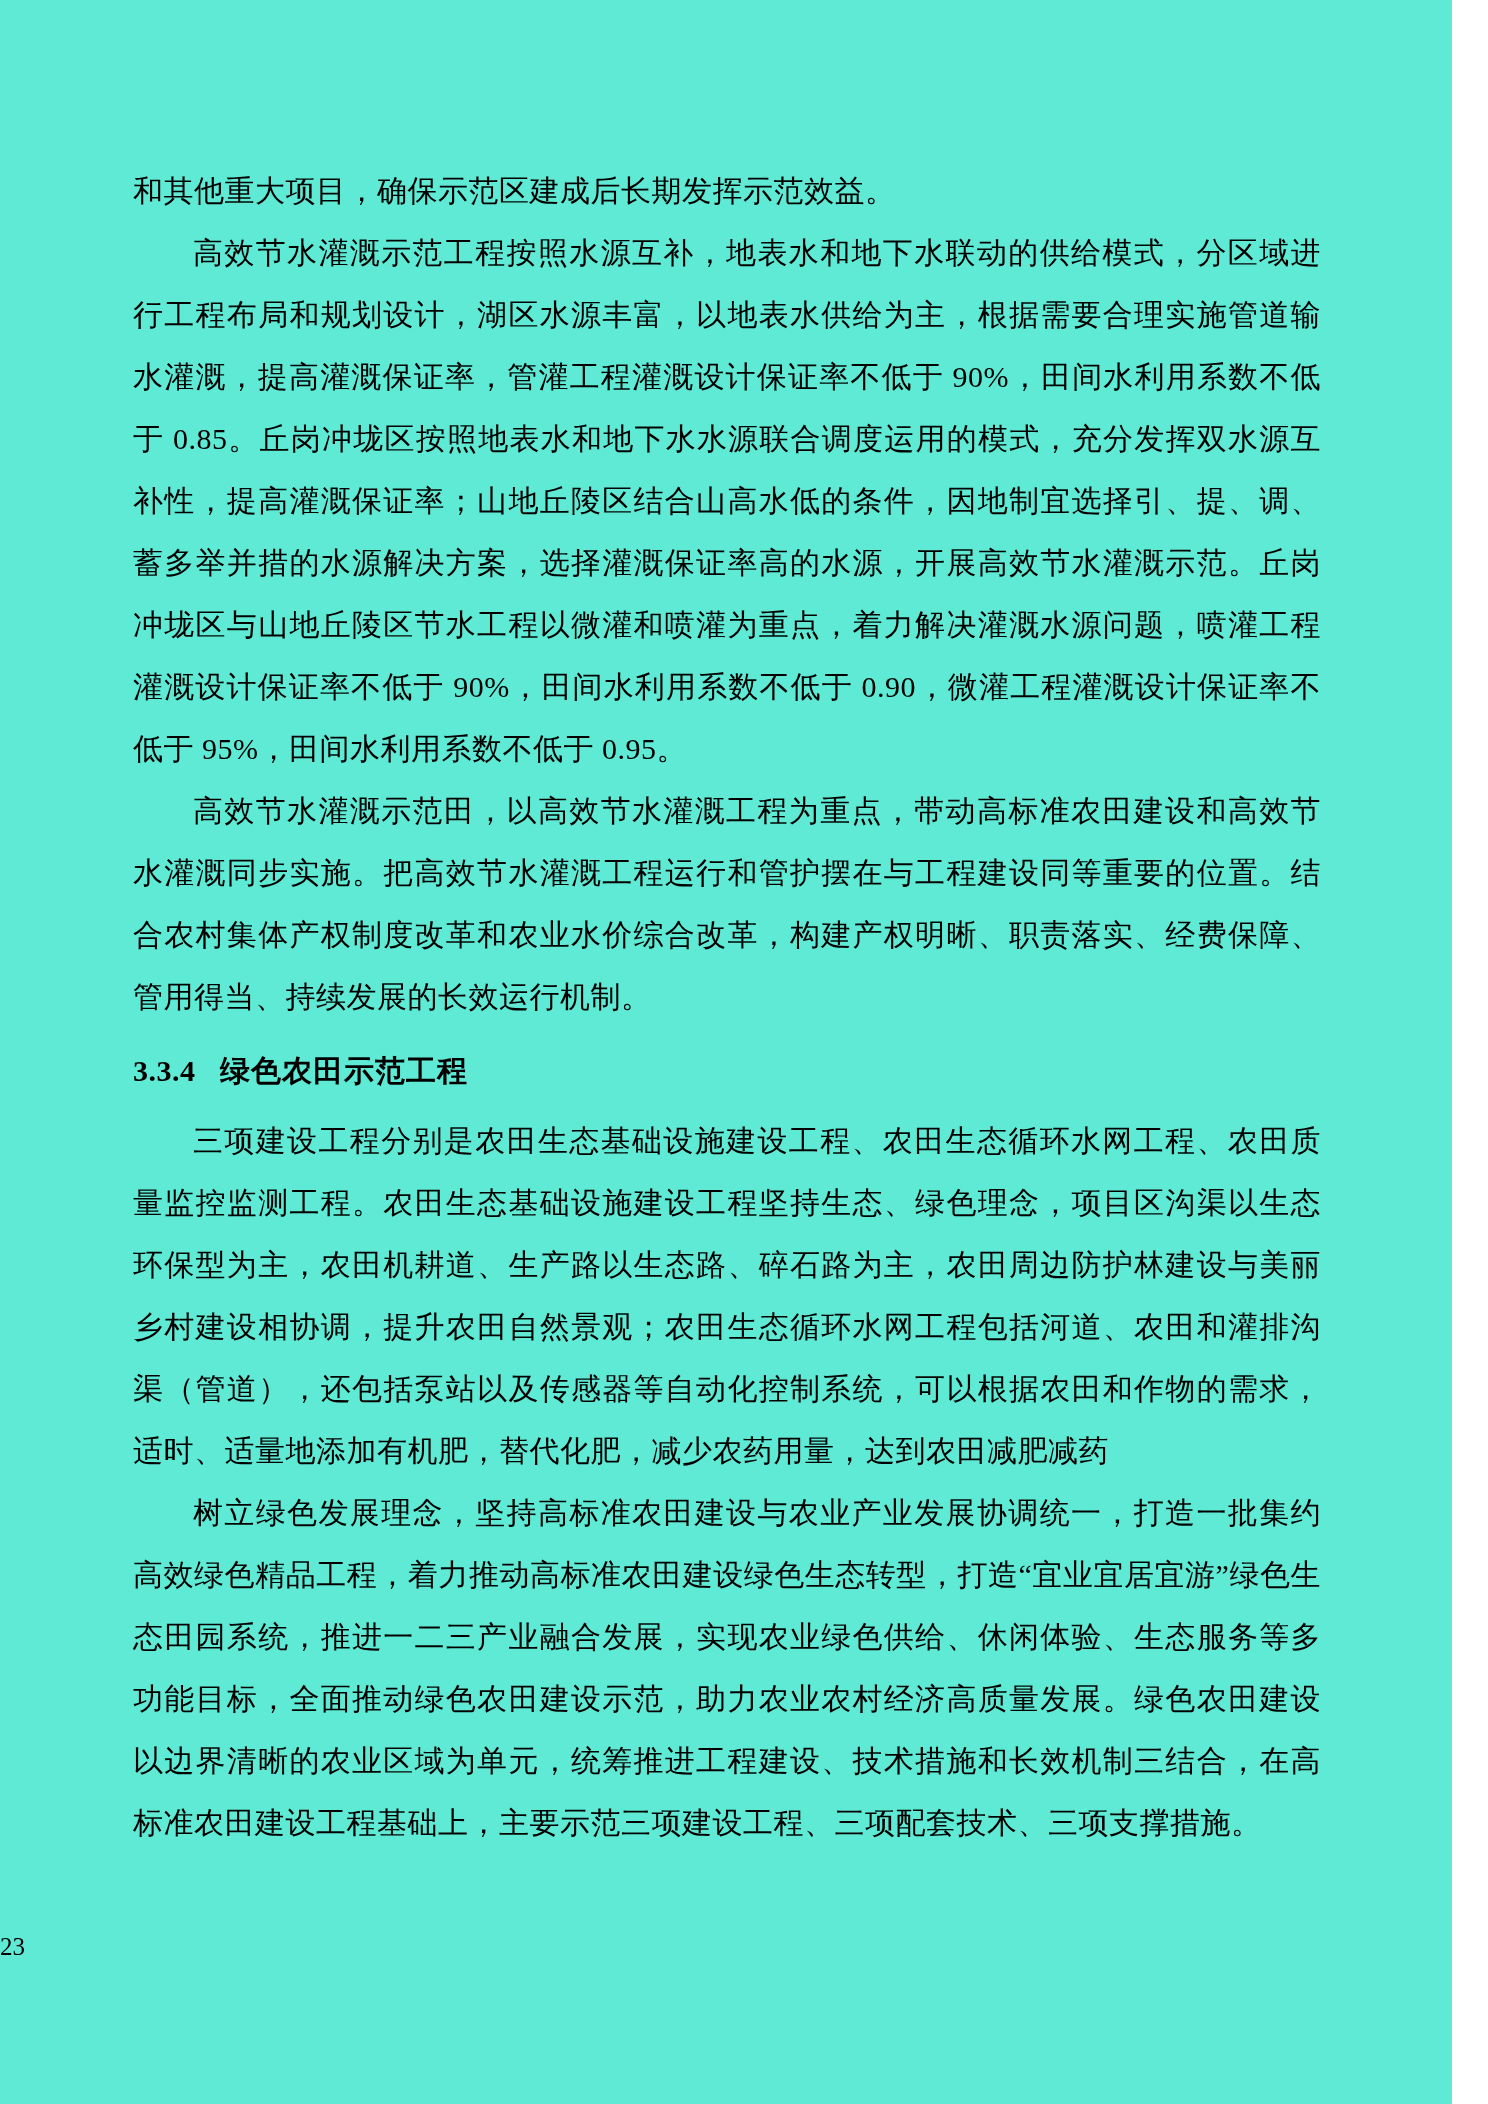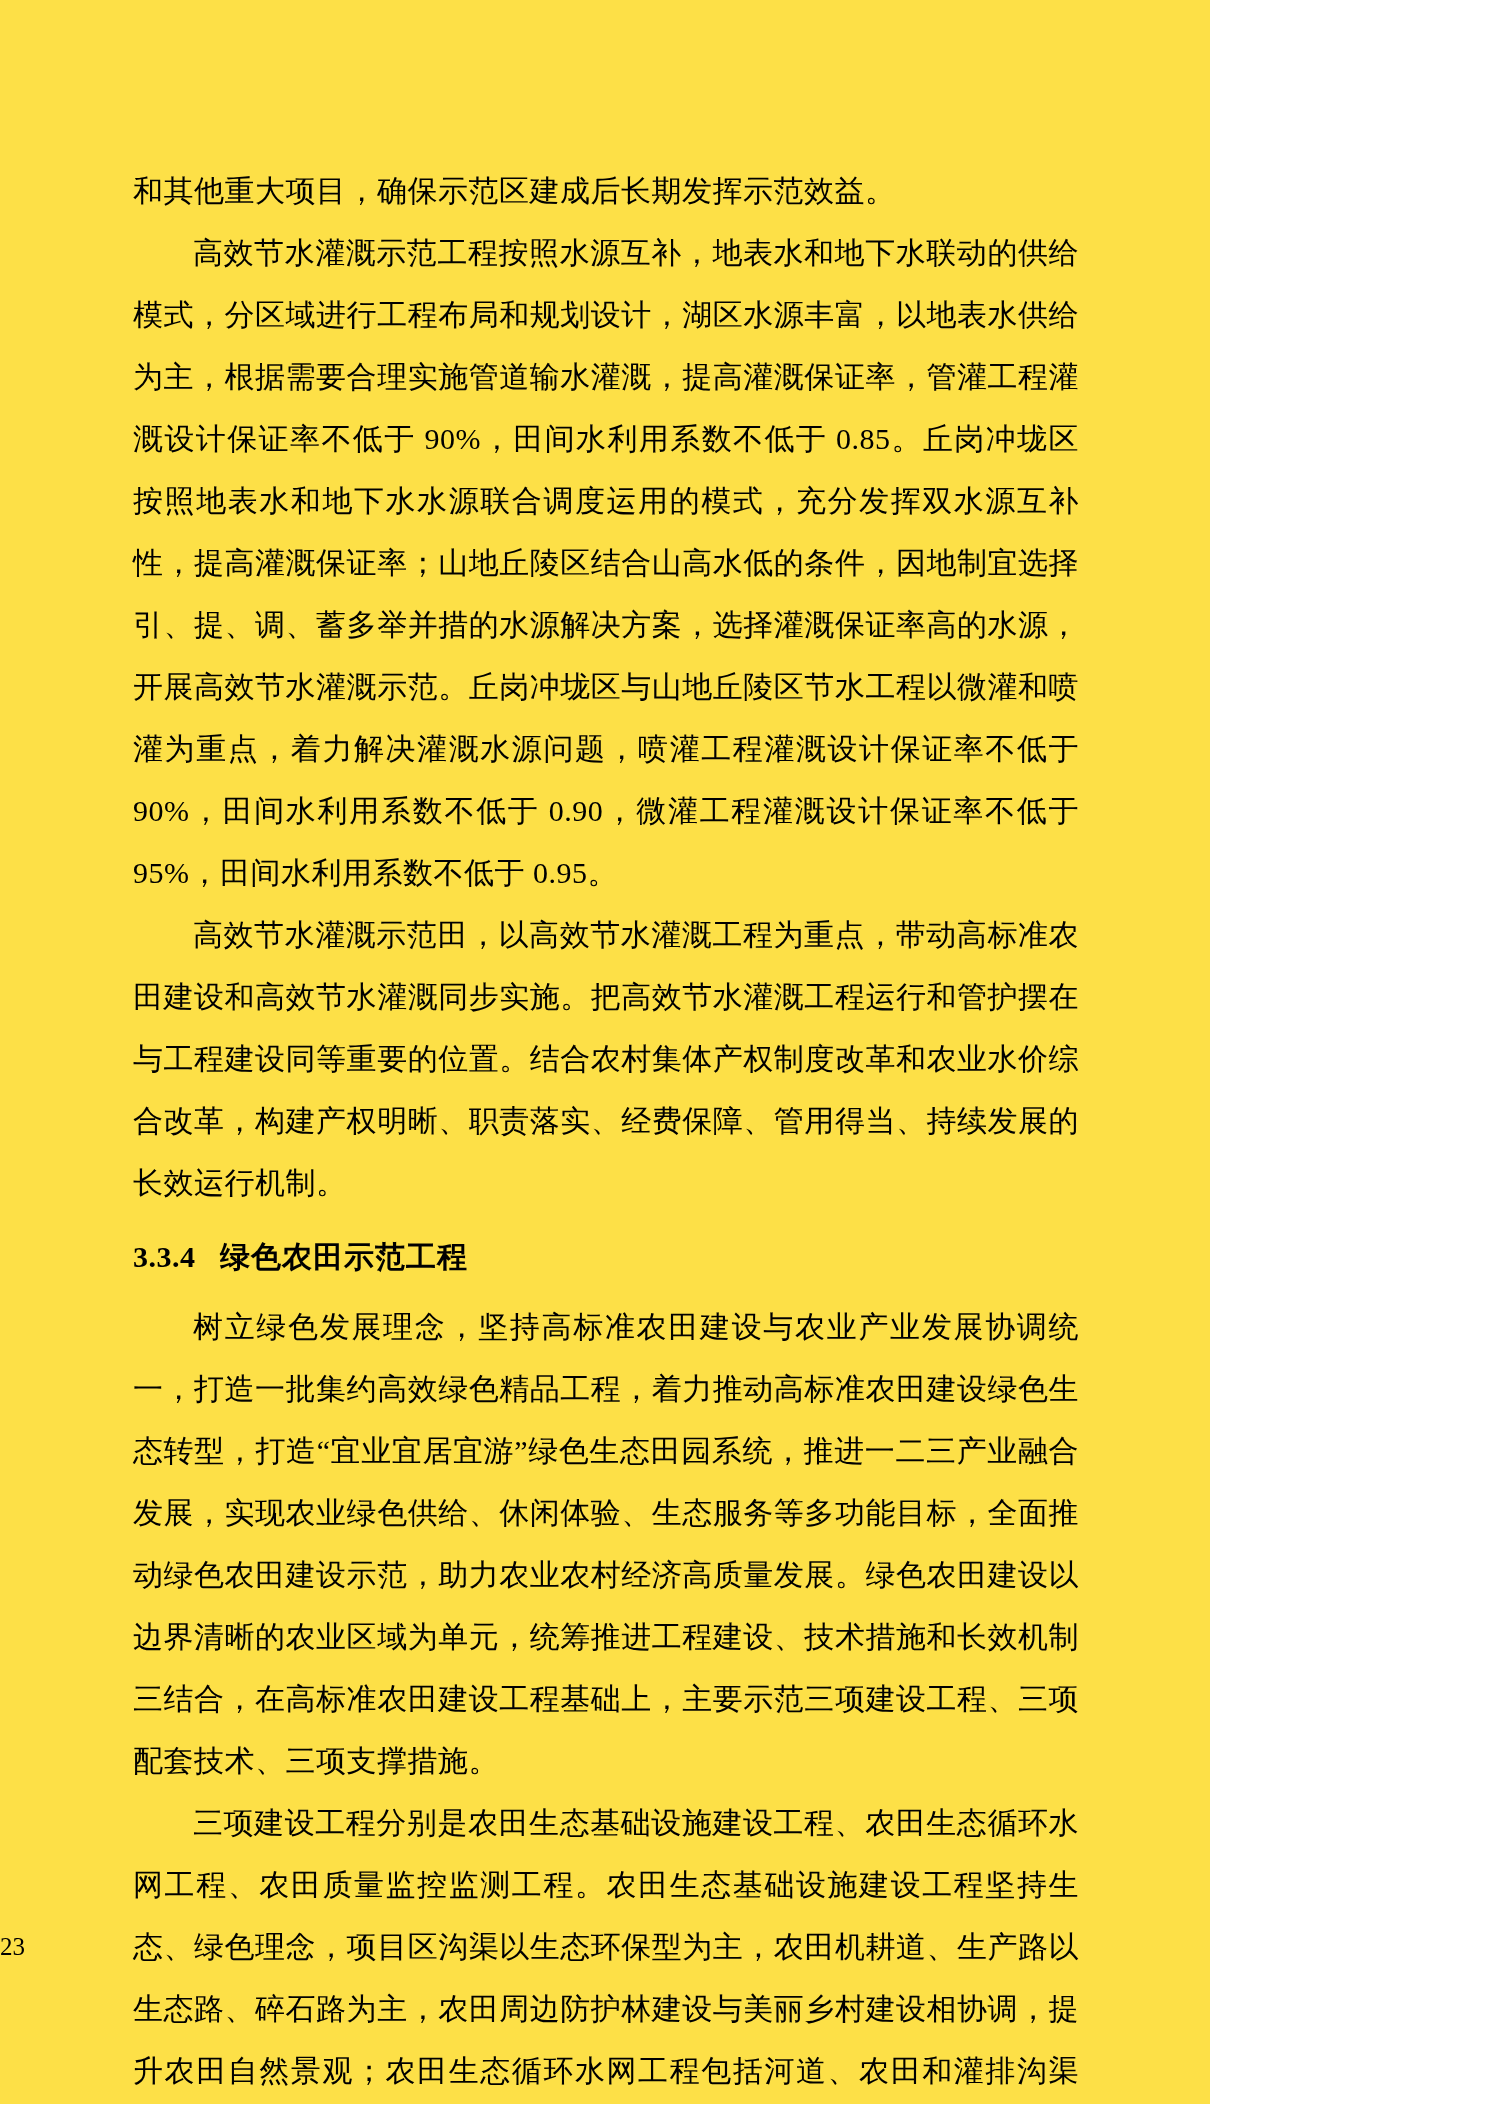--- a/index.html
+++ b/index.html
@@ -2,23 +2,23 @@
 <html><head>
 <meta charset="utf-8">
 <style>
   html, body {
     margin: 0;
     padding: 0;
     background: #ffffff;
   }
   .page {
     position: relative;
-    width: 1210px;
+    width: 1452px;
     height: 2104px;
-    background: #fde047;
+    background: #5eead4;
     color: #000000;
     font-family: "Liberation Serif", "DejaVu Serif", serif;
     overflow: hidden;
   }
   .body-text {
     position: absolute;
     left: 133px;
     right: 131px;
     top: 160px;
     text-align: justify;
@@ -64,17 +64,17 @@
 
 <div class="page">
   <div class="body-text">
     <p class="para no-indent">和其他重大项目，确保示范区建成后长期发挥示范效益。</p>
     <p class="para">高效节水灌溉示范工程按照水源互补，地表水和地下水联动的供给模式，分区域进行工程布局和规划设计，湖区水源丰富，以地表水供给为主，根据需要合理实施管道输水灌溉，提高灌溉保证率，管灌工程灌溉设计保证率不低于 90%，田间水利用系数不低于 0.85。丘岗冲垅区按照地表水和地下水水源联合调度运用的模式，充分发挥双水源互补性，提高灌溉保证率；山地丘陵区结合山高水低的条件，因地制宜选择引、提、调、蓄多举并措的水源解决方案，选择灌溉保证率高的水源，开展高效节水灌溉示范。丘岗冲垅区与山地丘陵区节水工程以微灌和喷灌为重点，着力解决灌溉水源问题，喷灌工程灌溉设计保证率不低于 90%，田间水利用系数不低于 0.90，微灌工程灌溉设计保证率不低于 95%，田间水利用系数不低于 0.95。</p>
     <p class="para">高效节水灌溉示范田，以高效节水灌溉工程为重点，带动高标准农田建设和高效节水灌溉同步实施。把高效节水灌溉工程运行和管护摆在与工程建设同等重要的位置。结合农村集体产权制度改革和农业水价综合改革，构建产权明晰、职责落实、经费保障、管用得当、持续发展的长效运行机制。</p>
     <h2 class="heading">
       <span class="num">3.3.4</span>
       <span class="title">绿色农田示范工程</span>
     </h2>
+    <p class="para">三项建设工程分别是农田生态基础设施建设工程、农田生态循环水网工程、农田质量监控监测工程。农田生态基础设施建设工程坚持生态、绿色理念，项目区沟渠以生态环保型为主，农田机耕道、生产路以生态路、碎石路为主，农田周边防护林建设与美丽乡村建设相协调，提升农田自然景观；农田生态循环水网工程包括河道、农田和灌排沟渠（管道），还包括泵站以及传感器等自动化控制系统，可以根据农田和作物的需求，适时、适量地添加有机肥，替代化肥，减少农药用量，达到农田减肥减药</p>
     <p class="para">树立绿色发展理念，坚持高标准农田建设与农业产业发展协调统一，打造一批集约高效绿色精品工程，着力推动高标准农田建设绿色生态转型，打造“宜业宜居宜游”绿色生态田园系统，推进一二三产业融合发展，实现农业绿色供给、休闲体验、生态服务等多功能目标，全面推动绿色农田建设示范，助力农业农村经济高质量发展。绿色农田建设以边界清晰的农业区域为单元，统筹推进工程建设、技术措施和长效机制三结合，在高标准农田建设工程基础上，主要示范三项建设工程、三项配套技术、三项支撑措施。</p>
-    <p class="para">三项建设工程分别是农田生态基础设施建设工程、农田生态循环水网工程、农田质量监控监测工程。农田生态基础设施建设工程坚持生态、绿色理念，项目区沟渠以生态环保型为主，农田机耕道、生产路以生态路、碎石路为主，农田周边防护林建设与美丽乡村建设相协调，提升农田自然景观；农田生态循环水网工程包括河道、农田和灌排沟渠（管道），还包括泵站以及传感器等自动化控制系统，可以根据农田和作物的需求，适时、适量地添加有机肥，替代化肥，减少农药用量，达到农田减肥减药</p>
   </div>
   <div class="page-number">23</div>
 </div>
 
 </body></html>

